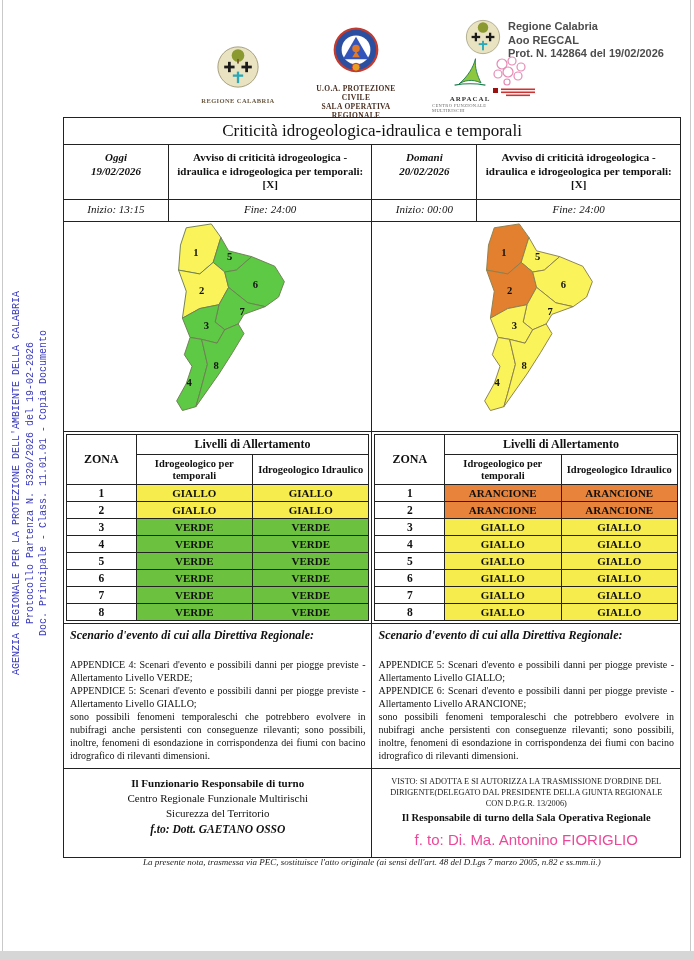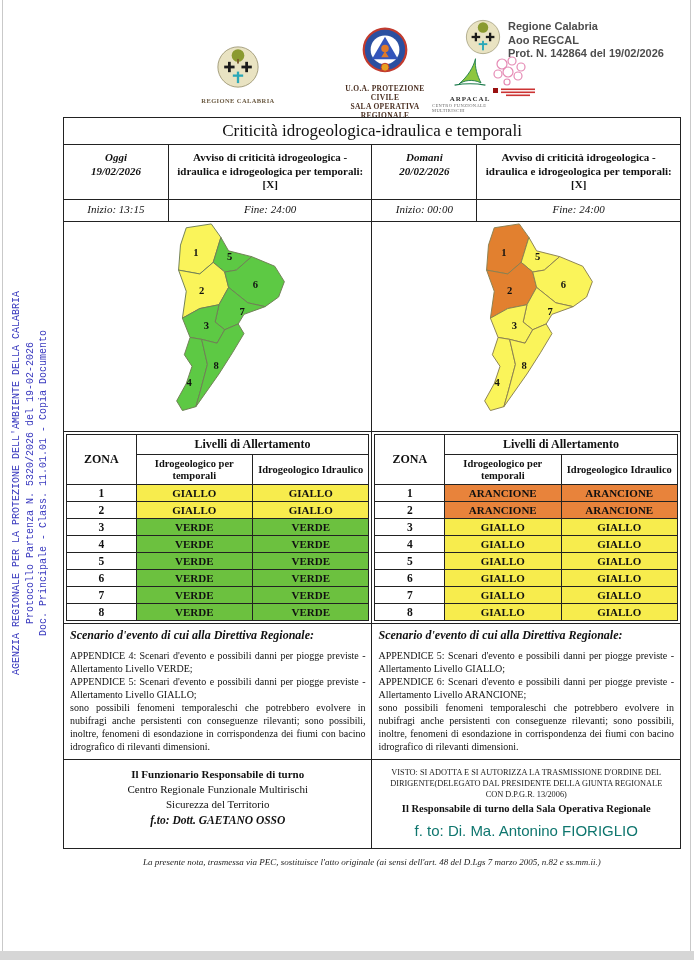--- a/index.html
+++ b/index.html
@@ -47,31 +47,31 @@
   table.zones { width:100%; border-collapse:collapse; table-layout:fixed; }
   table.zones th, table.zones td { border:1.5px solid #222; text-align:center; vertical-align:middle; }
   .z-head-main { font-weight:bold; font-size:12px; height:20px; }
   .z-head-sub  { font-weight:bold; font-size:10.5px; line-height:12px; height:30px; padding:1px; }
   .z-zona-h    { font-weight:bold; font-size:12px; }
   .z-num  { font-weight:bold; font-size:11.5px; background:#fff; height:17px; }
   .z-lvl  { font-weight:bold; font-size:11px; height:17px; color:#111; }
 
   
   .scen-cell { padding:4px 6px 6px 6px; height:130px; }
-  .scen-head { font-weight:bold; font-style:italic; font-size:12px; margin-bottom:6px; }
+  .scen-head { font-weight:bold; font-style:italic; font-size:12px; margin-bottom:15px; }
   .scen-body { font-size:10px; line-height:13px; text-align:justify; }
 
   
   .sig-cell { height:89px; text-align:center; padding-top:7px; }
   .sig-b  { font-weight:bold; font-size:11px; line-height:15px; }
   .sig-n  { font-size:11px; line-height:15px; }
   .sig-i  { font-weight:bold; font-style:italic; font-size:11.5px; line-height:16px; }
   .visto  { font-size:8.3px; line-height:11px; color:#222; padding:0 14px; }
   .role-b { font-weight:bold; font-size:10.5px; margin-top:3px; }
-  .sig-sans { font-family:"Liberation Sans", sans-serif; font-size:15px; color:#0f766e; margin-top:8px; }
+  .sig-sans { font-family:"Liberation Sans", sans-serif; font-size:15px; color:#ec4899; margin-top:8px; }
 
   
   .footnotes { position:absolute; left:63px; top:852px; width:618px; text-align:center;
                font-style:italic; font-size:9px; color:#222; line-height:20px; }
 
   svg text.zlabel { font-family:"Liberation Serif", serif; font-weight:bold; font-size:11px; fill:#111; }
 </style>
 </head>
 <body>
 
@@ -89,21 +89,21 @@
       <rect x="11.3" y="15.5" width="2.4" height="9" fill="#1a1a1a"></rect>
       <rect x="23" y="18.8" width="9" height="2.4" fill="#1a1a1a"></rect>
       <rect x="26.3" y="15.5" width="2.4" height="9" fill="#1a1a1a"></rect>
       <rect x="19" y="24" width="2" height="10" fill="#2aa8b8"></rect>
       <rect x="15.5" y="26.5" width="9" height="2" fill="#2aa8b8"></rect>
     </svg>
   </span>
   <div class="logo-caption">REGIONE CALABRIA</div>
 </div>
 
-<div class="logo-block" style="left:333px; top:26px; width:104px;">
+<div class="logo-block" style="left:304px; top:26px; width:104px;">
   <span>
     <svg width="50" height="50" viewBox="0 0 40 40">
       <circle cx="20" cy="19" r="17" fill="#2a4fa0"></circle>
       <circle cx="20" cy="19" r="17" fill="none" stroke="#c23b2e" stroke-width="1.8"></circle>
       <circle cx="20" cy="19" r="11.5" fill="#ffffff"></circle>
       <path d="M20 8.5 L30.5 26.5 H9.5 Z" fill="#3355bb"></path>
       <circle cx="20" cy="18" r="3" fill="#e07a2a"></circle>
       <path d="M17 25 L20 20 L23 25 Z" fill="#e07a2a"></path>
       <circle cx="20" cy="33" r="3.2" fill="#e8a020" stroke="#c23b2e" stroke-width="0.8"></circle>
     </svg>

